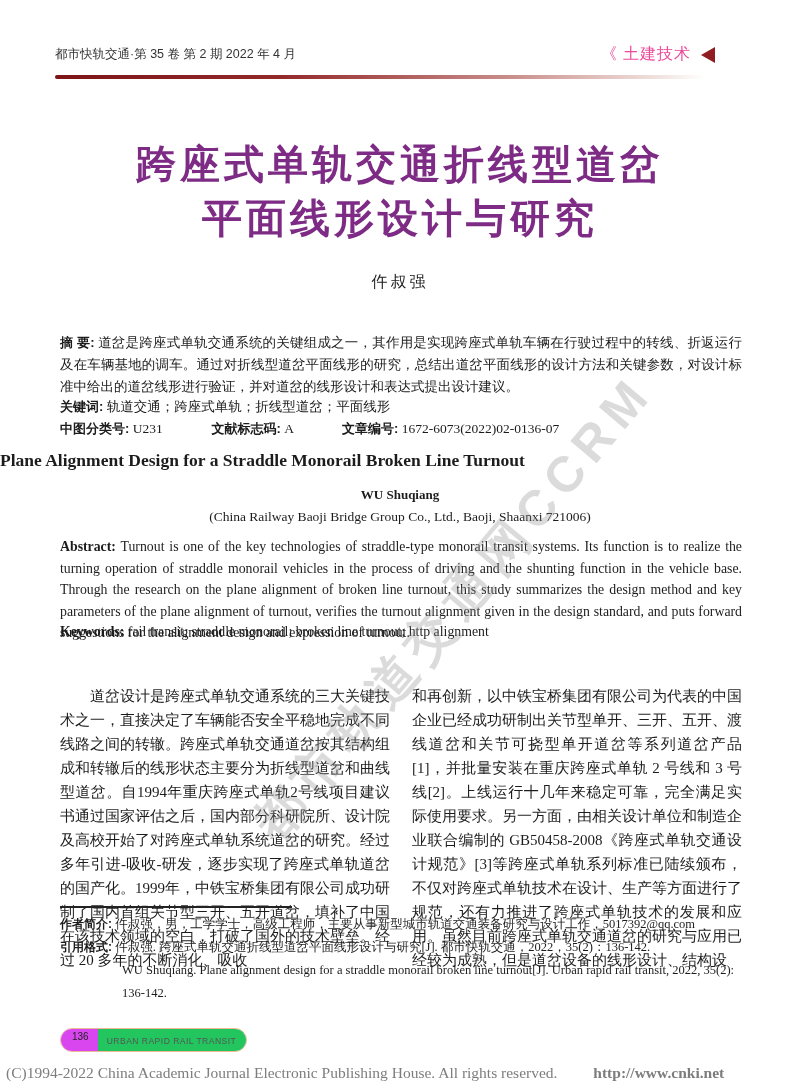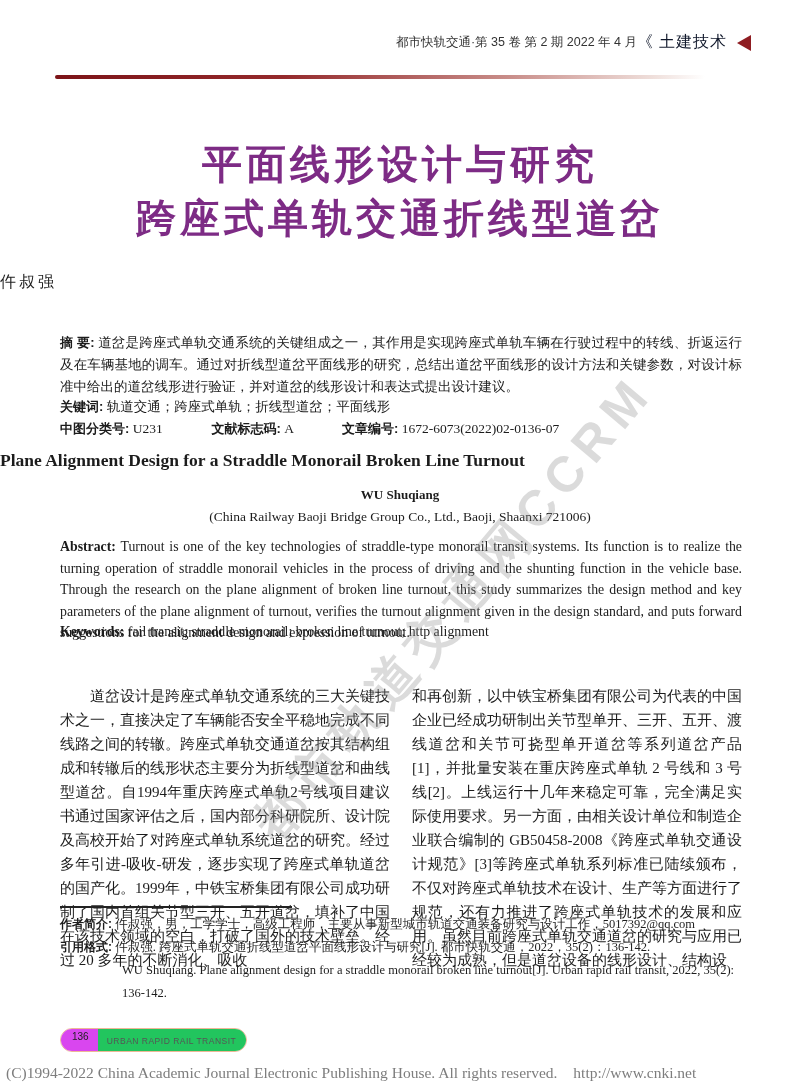--- a/index.html
+++ b/index.html
@@ -4,36 +4,36 @@
 <style>
   * { margin:0; padding:0; box-sizing:border-box; }
   html,body { background:#e8e8e8; }
   .page {
     position:relative; width:800px; height:1088px; margin:0 auto;
     background:#ffffff; overflow:hidden;
     font-family:"Liberation Serif","DejaVu Serif",serif;
     color:#1c1c1c;
   }
   
-  .header-row { position:absolute; top:32px; left:55px; width:660px;
-    display:flex; justify-content:flex-end; align-items:center;margin-left:36px; }
+  .header-row { position:absolute; top:44px; left:55px; width:660px;
+    display:flex; justify-content:space-between; align-items:center; }
   .journal-info { font-size:12.5px; color:#333; font-family:"Liberation Sans","DejaVu Sans",sans-serif; }
   .section-wrap { display:flex; align-items:center; gap:10px; }
-  .section-label { font-size:16px; color:#0f172a; letter-spacing:1px; }
+  .section-label { font-size:16px; color:#ec4899; letter-spacing:1px; }
   .tri { width:0; height:0; border-top:8px solid transparent; border-bottom:8px solid transparent;
     border-right:14px solid #8f1d22; }
   .header-rule { position:absolute; top:75px; left:55px; width:650px; height:4px;
     background:linear-gradient(to right,#7c1418 0%,#94292b 35%,#c98e8a 70%,#efdfdb 92%,rgba(255,255,255,0) 100%);
     border-radius:2px; }
   
   .doi { position:absolute; top:104px; left:60px; font-size:13px; color:#222; }
   .title-cn { position:absolute; top:138px; left:0; width:100%; text-align:center;
     color:#7d2b85; font-weight:bold; font-size:40px; line-height:54px; letter-spacing:4px;
     font-family:"Liberation Serif","DejaVu Serif",serif; }
-  .author-cn { position:absolute; top:272px; width:100%; font-size:16px; letter-spacing:3px; }
+  .author-cn { position:absolute; top:272px; width:100%; text-align:center; font-size:16px; letter-spacing:3px; }
   .affil-cn { position:absolute; top:300px; width:100%; text-align:center; font-size:13.5px; }
   .abs-cn { position:absolute; top:332px; left:60px; width:682px; font-size:13.5px;
     line-height:22px; text-align:justify; }
   .abs-cn b, .kw-cn b, .cls b { font-family:"Liberation Sans","DejaVu Sans",sans-serif; font-size:13px; }
   .kw-cn { position:absolute; top:398px; left:60px; width:682px; font-size:13.5px; }
   .cls { position:absolute; top:420px; left:60px; width:682px; font-size:13.5px; }
   .cls .gap { display:inline-block; width:42px; }
   .title-en { position:absolute; top:450px; left:0; width:100%; 
     font-weight:bold; font-size:17.5px; }
   .author-en { position:absolute; top:487px; width:100%; text-align:center; font-weight:bold; font-size:13px; }
@@ -55,21 +55,21 @@
   
   .badge { position:absolute; top:1028px; left:60px; display:flex; align-items:stretch;
     border:1.5px solid #edb896; border-radius:12px; overflow:hidden; height:24px;
     font-family:"Liberation Sans","DejaVu Sans",sans-serif; }
   .badge-num { background:#d946ef; color:#222; font-size:10px; padding:2px 9px 0 11px; }
   .badge-label { background:#22c55e; color:#555; font-size:8.5px; letter-spacing:0.5px;
     padding:7px 10px 0 9px; }
   
   .copyright { position:absolute; top:1064px; left:6px; width:792px; font-size:15.5px;
     color:#7d7d7d; }
-  .copyright .url { margin-left:12px; }
+  .copyright .url { margin-left:32px;font-weight:bold; }
   
   .watermark { position:absolute; top:555px; left:150px; width:640px;
     transform:rotate(-50deg); transform-origin:center;
     font-size:50px; letter-spacing:8px; color:rgba(145,145,145,0.33);
     font-family:"Liberation Sans","DejaVu Sans",sans-serif; font-weight:bold;
     pointer-events:none; white-space:nowrap; }
 </style>
 </head>
 <body>
 
@@ -79,22 +79,22 @@
     <span class="journal-info">都市快轨交通·第 35 卷 第 2 期 2022 年 4 月</span>
     <span class="section-wrap">
       <span class="section-label">《 土建技术</span>
       <span class="tri"></span>
     </span>
   </div>
   <div class="header-rule"></div>
 
 
   <div class="title-cn">
+    <div>跨座式单轨交通折线型道岔</div>
     <div>平面线形设计与研究</div>
-    <div>跨座式单轨交通折线型道岔</div>
   </div>
 
   <div class="author-cn">仵叔强</div>
 
   <div class="abs-cn">
     <b>摘 要:</b>
     <span>道岔是跨座式单轨交通系统的关键组成之一，其作用是实现跨座式单轨车辆在行驶过程中的转线、折返运行及在车辆基地的调车。通过对折线型道岔平面线形的研究，总结出道岔平面线形的设计方法和关键参数，对设计标准中给出的道岔线形进行验证，并对道岔的线形设计和表达式提出设计建议。</span>
   </div>
 
   <div class="kw-cn">

